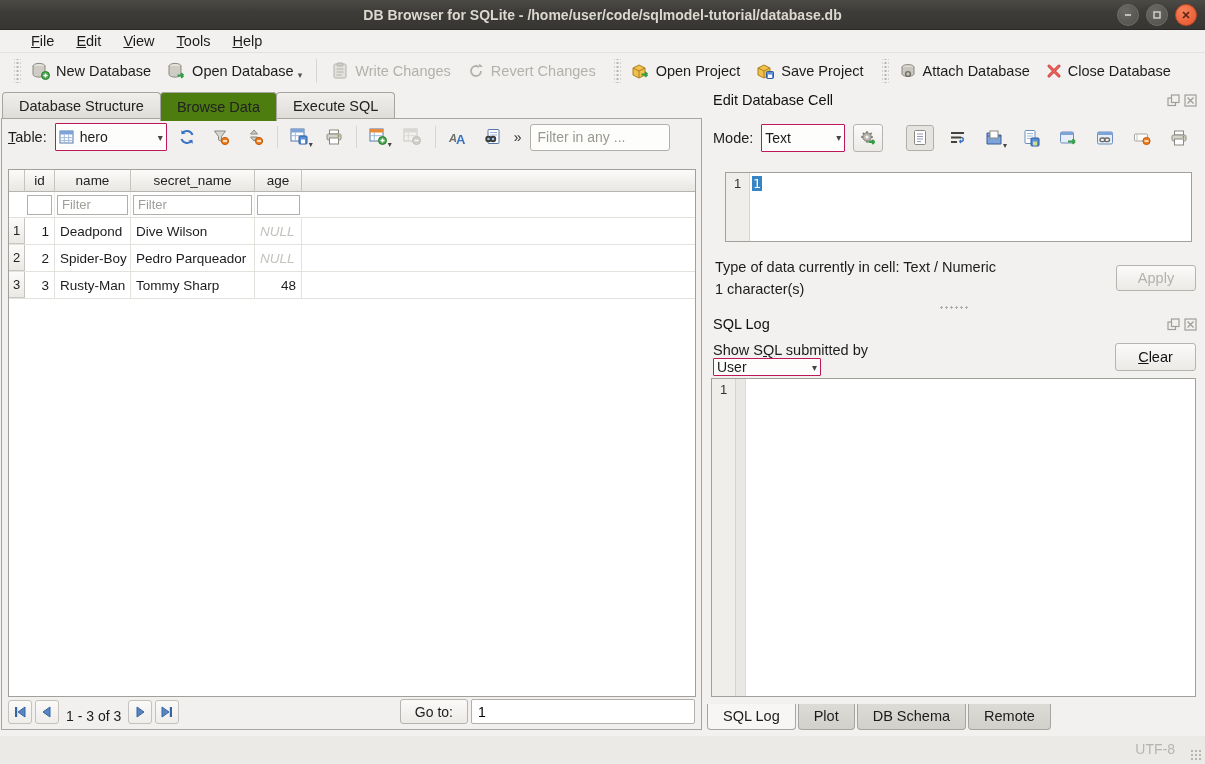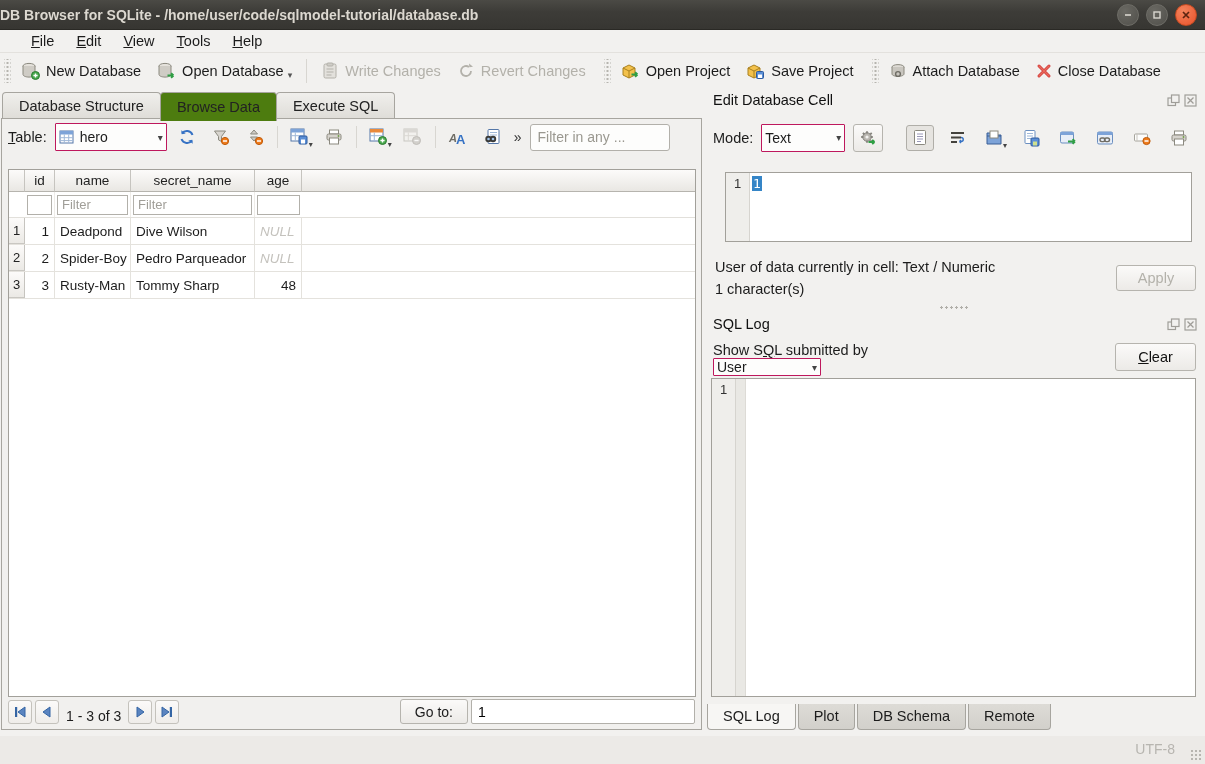--- a/index.html
+++ b/index.html
@@ -2,37 +2,37 @@
 <html><head>
 <meta charset="utf-8">
 <style>
   * { margin:0; padding:0; box-sizing:border-box; }
   html,body { width:1205px; height:764px; }
   body { font-family:"Liberation Sans","DejaVu Sans",sans-serif; font-size:14px; color:#1c1c1c; background:#f2f1ef; overflow:hidden; }
   #app { position:relative; width:1205px; height:764px; background:#f2f1ef; }
 
   
   #titlebar { position:absolute; left:0; top:0; width:1205px; height:30px;
-    background:linear-gradient(#4b4a45,#3d3c38 40%,#373632); display:flex; align-items:center; 
+    background:linear-gradient(#4b4a45,#3d3c38 40%,#373632); display:flex; align-items:center; justify-content:center;
     border-bottom:1px solid #2a2925; }
   #titlebar .title { color:#dcd8d0; font-weight:bold; font-size:14px; }
   .winctrl { position:absolute; right:8px; top:4px; display:flex; gap:7px; }
   .wbtn { width:22px; height:22px; border-radius:50%; display:flex; align-items:center; justify-content:center;
     background:radial-gradient(circle at 35% 30%, #6a6963, #504f4a); border:1px solid #6e6d67; color:#d9d6cf; font-size:11px; line-height:1; }
   .wbtn.close { background:radial-gradient(circle at 35% 30%, #f4845c, #e9512a); border:1px solid #c44a21; color:#5c2410; font-weight:bold; }
   .wbtn svg { display:block; }
 
   
   #menubar { position:absolute; left:0; top:30px; width:1205px; height:23px; background:#f2f1ef;
     display:flex; align-items:center; padding-left:22px; gap:4px; border-bottom:1px solid #e3e1dd; }
   .menu-item { padding:1px 9px; font-size:14.5px; }
   .menu-item u { text-decoration:underline; }
 
   
-  #toolbar { position:absolute; left:0; top:53px; width:1205px; height:36px; display:flex; align-items:center; padding-left:2px; }
+  #toolbar { position:absolute; left:0; top:53px; width:1205px; height:36px; display:flex; align-items:center; padding-left:12px; }
   .thandle { width:7px; height:24px; margin:0 2px;
     background-image:radial-gradient(#b6b4ae 1px, transparent 1.2px); background-size:4px 4px; background-position:center; }
   .tbtn { display:flex; align-items:center; gap:6px; padding:4px 8px; border-radius:3px; font-size:14.5px; white-space:nowrap; }
   .tbtn.disabled { color:#b3b1aa; }
   .tbtn .caret { font-size:9px; color:#555; margin-left:-2px; align-self:flex-end; }
   .tsep { width:1px; height:24px; background:#d8d6d1; margin:0 6px; }
   .icon { display:inline-block; line-height:0; }
 
   
   #left-tabs { position:absolute; left:2px; top:92px; display:flex; }
@@ -512,21 +512,21 @@
               <circle cx="13.5" cy="8" r=".9" fill="#6f9e46"></circle>
             </svg></span>
         </span>
     </div>
 
     <div class="editor" id="cell-editor">
       <div class="gutter">1</div>
       <div class="ed-body"><span class="sel">1</span></div>
     </div>
 
-    <div id="type-info">User of data currently in cell: Text / Numeric</div>
+    <div id="type-info">Type of data currently in cell: Text / Numeric</div>
     <div id="char-info">1 character(s)</div>
     <span id="apply-btn" class="btn">Apply</span>
 
     <div class="splitter" id="split1"></div>
 
     <div class="dock-hdr" id="sqllog-hdr">
       <span class="dtitle">SQL Log</span>
       <span class="dock-icons">
         <span class="icon"><svg width="13" height="13" viewBox="0 0 13 13">
               <rect x="1" y="4" width="7.5" height="7.5" fill="none" stroke="#84827c" stroke-width="1.2"></rect>

